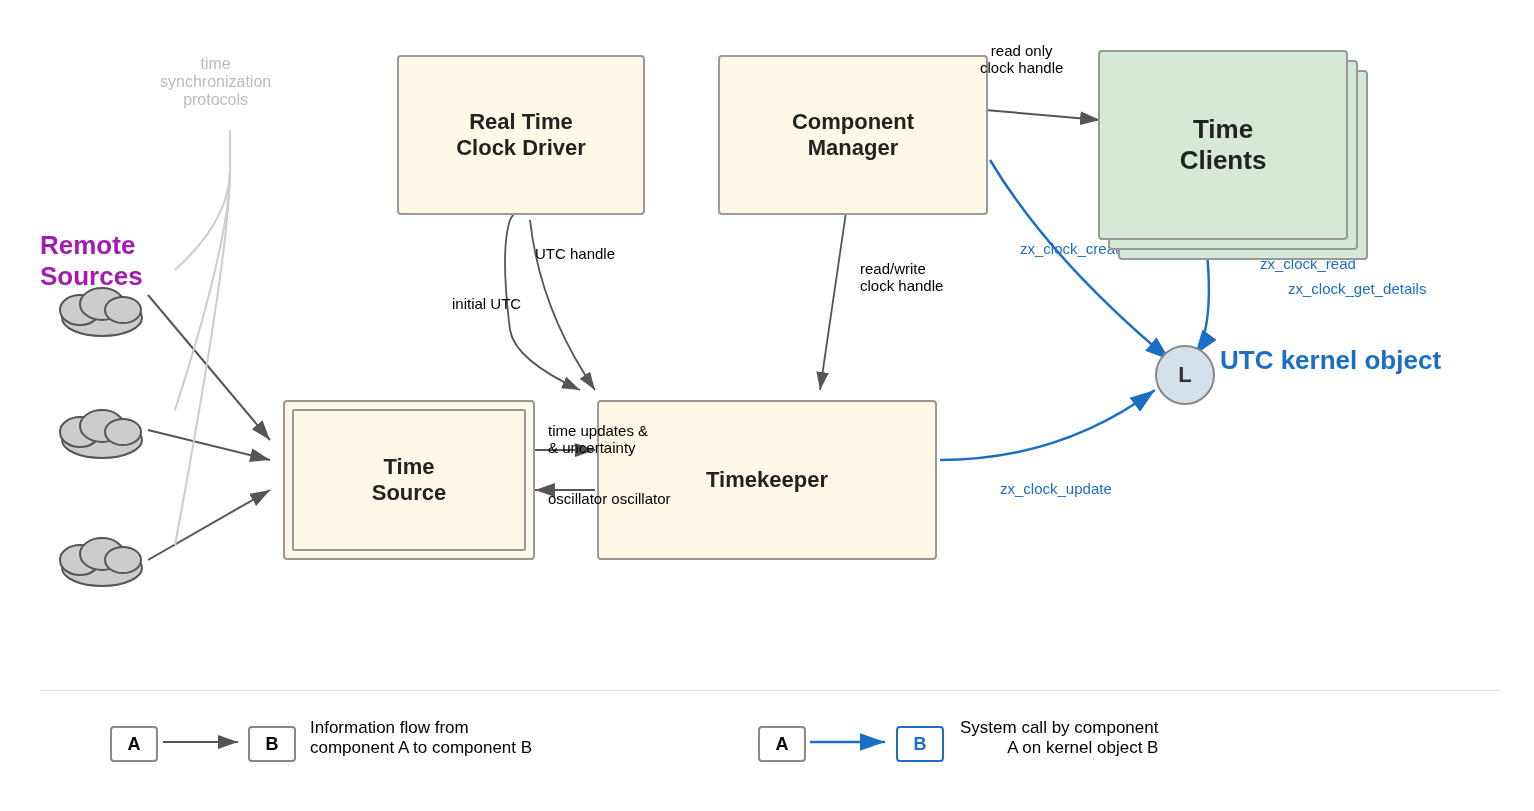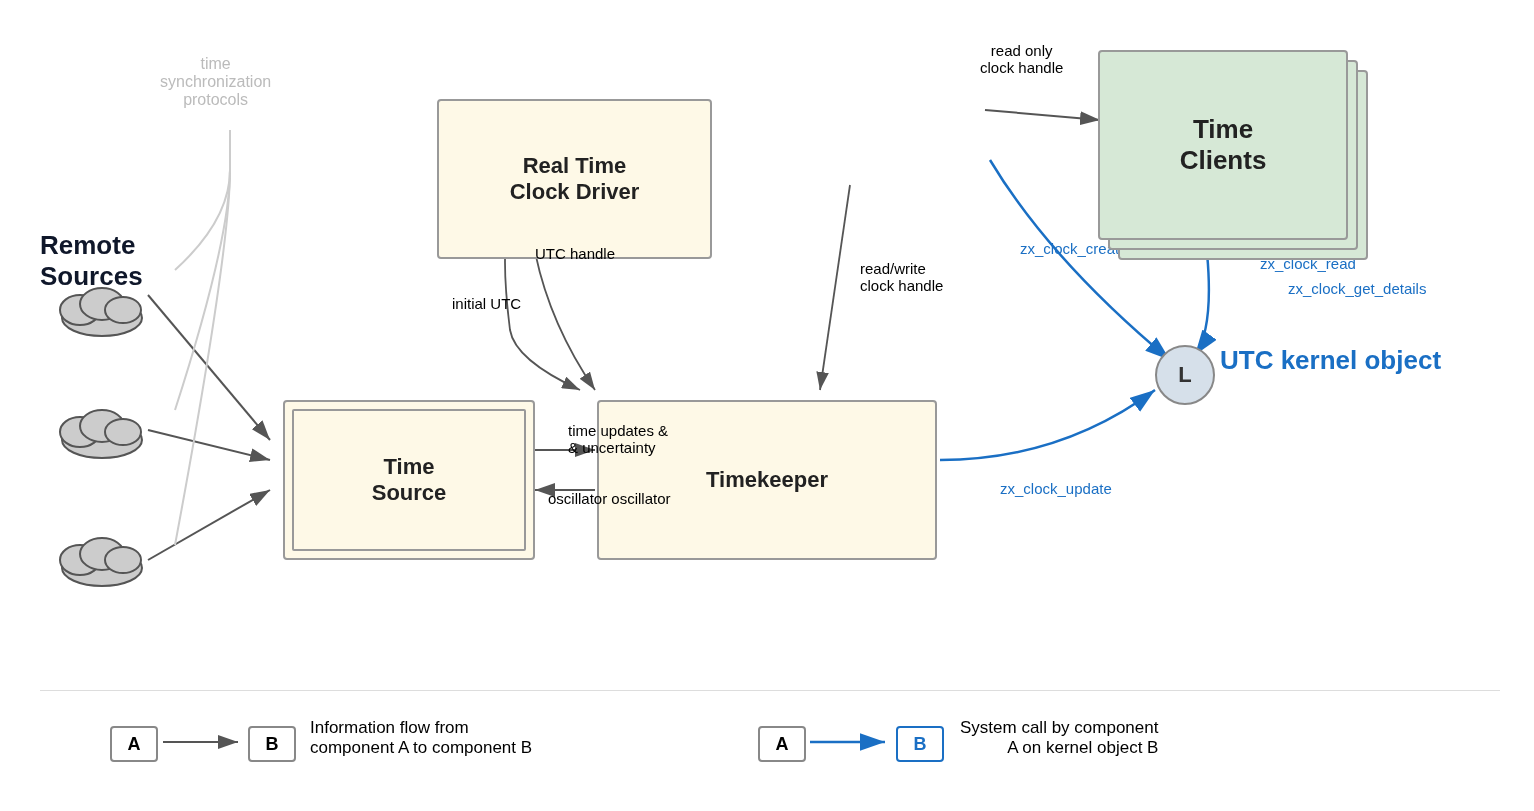--- a/index.html
+++ b/index.html
@@ -93,21 +93,21 @@
       top: 0;
       left: 0;
       width: 1534px;
       height: 811px;
       pointer-events: none;
     }
     .remote-sources-label {
       position: absolute;
       font-size: 26px;
       font-weight: bold;
-      color: #0f172a;
+      color: #a21caf;
     }
     .time-sync-label {
       position: absolute;
       font-size: 16px;
       color: #bbb;
       text-align: center;
     }
     .utc-clock-label {
       position: absolute;
       font-size: 26px;
@@ -195,24 +195,27 @@
     <svg width="95" height="70" viewBox="0 0 95 70">
       <g fill="#ccc" stroke="#555" stroke-width="2">
         <ellipse cx="47" cy="50" rx="40" ry="18"></ellipse>
         <ellipse cx="25" cy="42" rx="20" ry="15"></ellipse>
         <ellipse cx="47" cy="36" rx="22" ry="16"></ellipse>
         <ellipse cx="68" cy="42" rx="18" ry="13"></ellipse>
       </g>
     </svg>
   </div>
 
-  <div class="box" style="left:437px; top:55px; width:275px; height:160px;margin-top:44px;">
+  <div class="box" style="left:397px; top:55px; width:248px; height:160px;">
     <span>Real Time<br>Clock Driver</span>
   </div>
 
+  <div class="box" style="left:718px; top:55px; width:270px; height:160px;">
+    <span>Component<br>Manager</span>
+  </div>
 
   <div class="box" style="left:283px; top:400px; width:252px; height:160px;">
     <span>Time<br>Source</span>
   </div>
 
   <div style="position:absolute; left:292px; top:409px; width:234px; height:142px; border:2px solid #999; border-radius:2px; pointer-events:none;"></div>
 
   <div class="box" style="left:597px; top:400px; width:340px; height:160px;">
     <span>Timekeeper</span>
   </div>
@@ -226,21 +229,21 @@
   <div class="clock-circle" style="left:1155px; top:345px; z-index:5;">
     <span>L</span>
   </div>
 
   <div class="utc-clock-label" style="left:1220px; top:345px;">UTC kernel object</div>
 
   <div class="label" style="left:535px; top:245px;">UTC handle</div>
 
   <div class="label" style="left:452px; top:295px;">initial UTC</div>
 
-  <div class="label" style="left:568px; top:422px; text-align:left;">time updates &amp;<br>&amp; uncertainty</div>
+  <div class="label" style="left:548px; top:422px; text-align:left;">time updates &amp;<br>&amp; uncertainty</div>
 
   <div class="label" style="left:548px; top:490px;">oscillator oscillator</div>
 
   <div class="label" style="left:860px; top:260px; text-align:left;">read/write<br>clock handle</div>
 
   <div class="label" style="left:980px; top:42px; text-align:center;">read only<br>clock handle</div>
 
   <div class="label-blue" style="left:1020px; top:240px;">zx_clock_create</div>
 
   <div class="label-blue" style="left:1260px; top:255px;">zx_clock_read</div>

